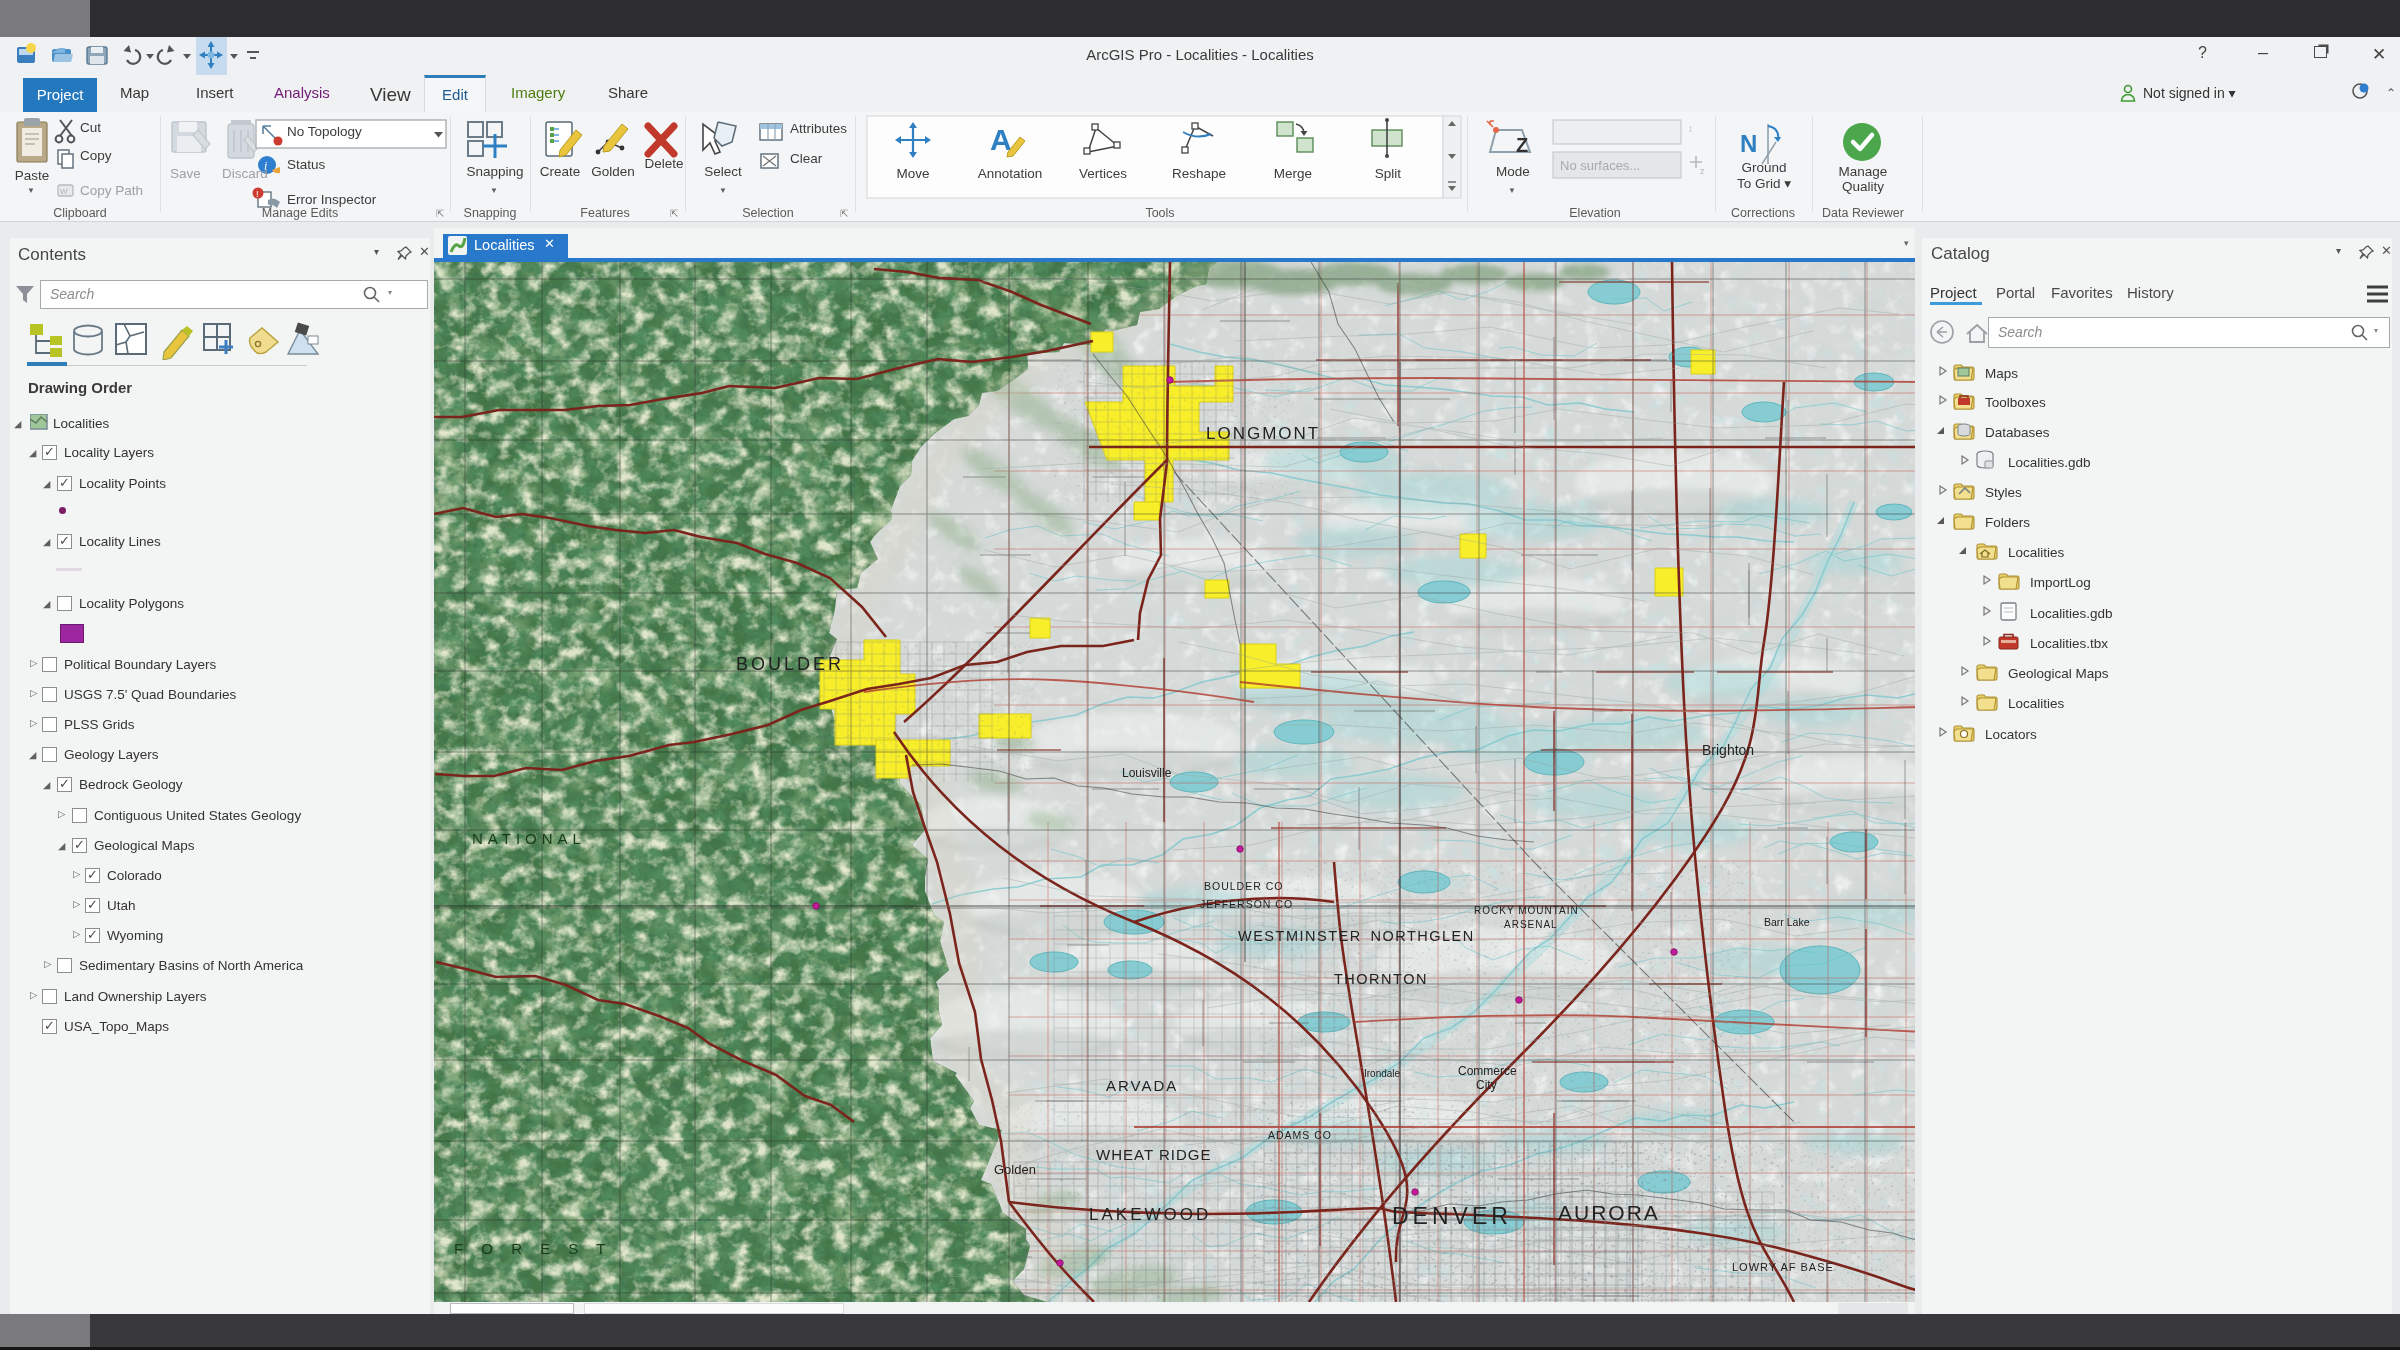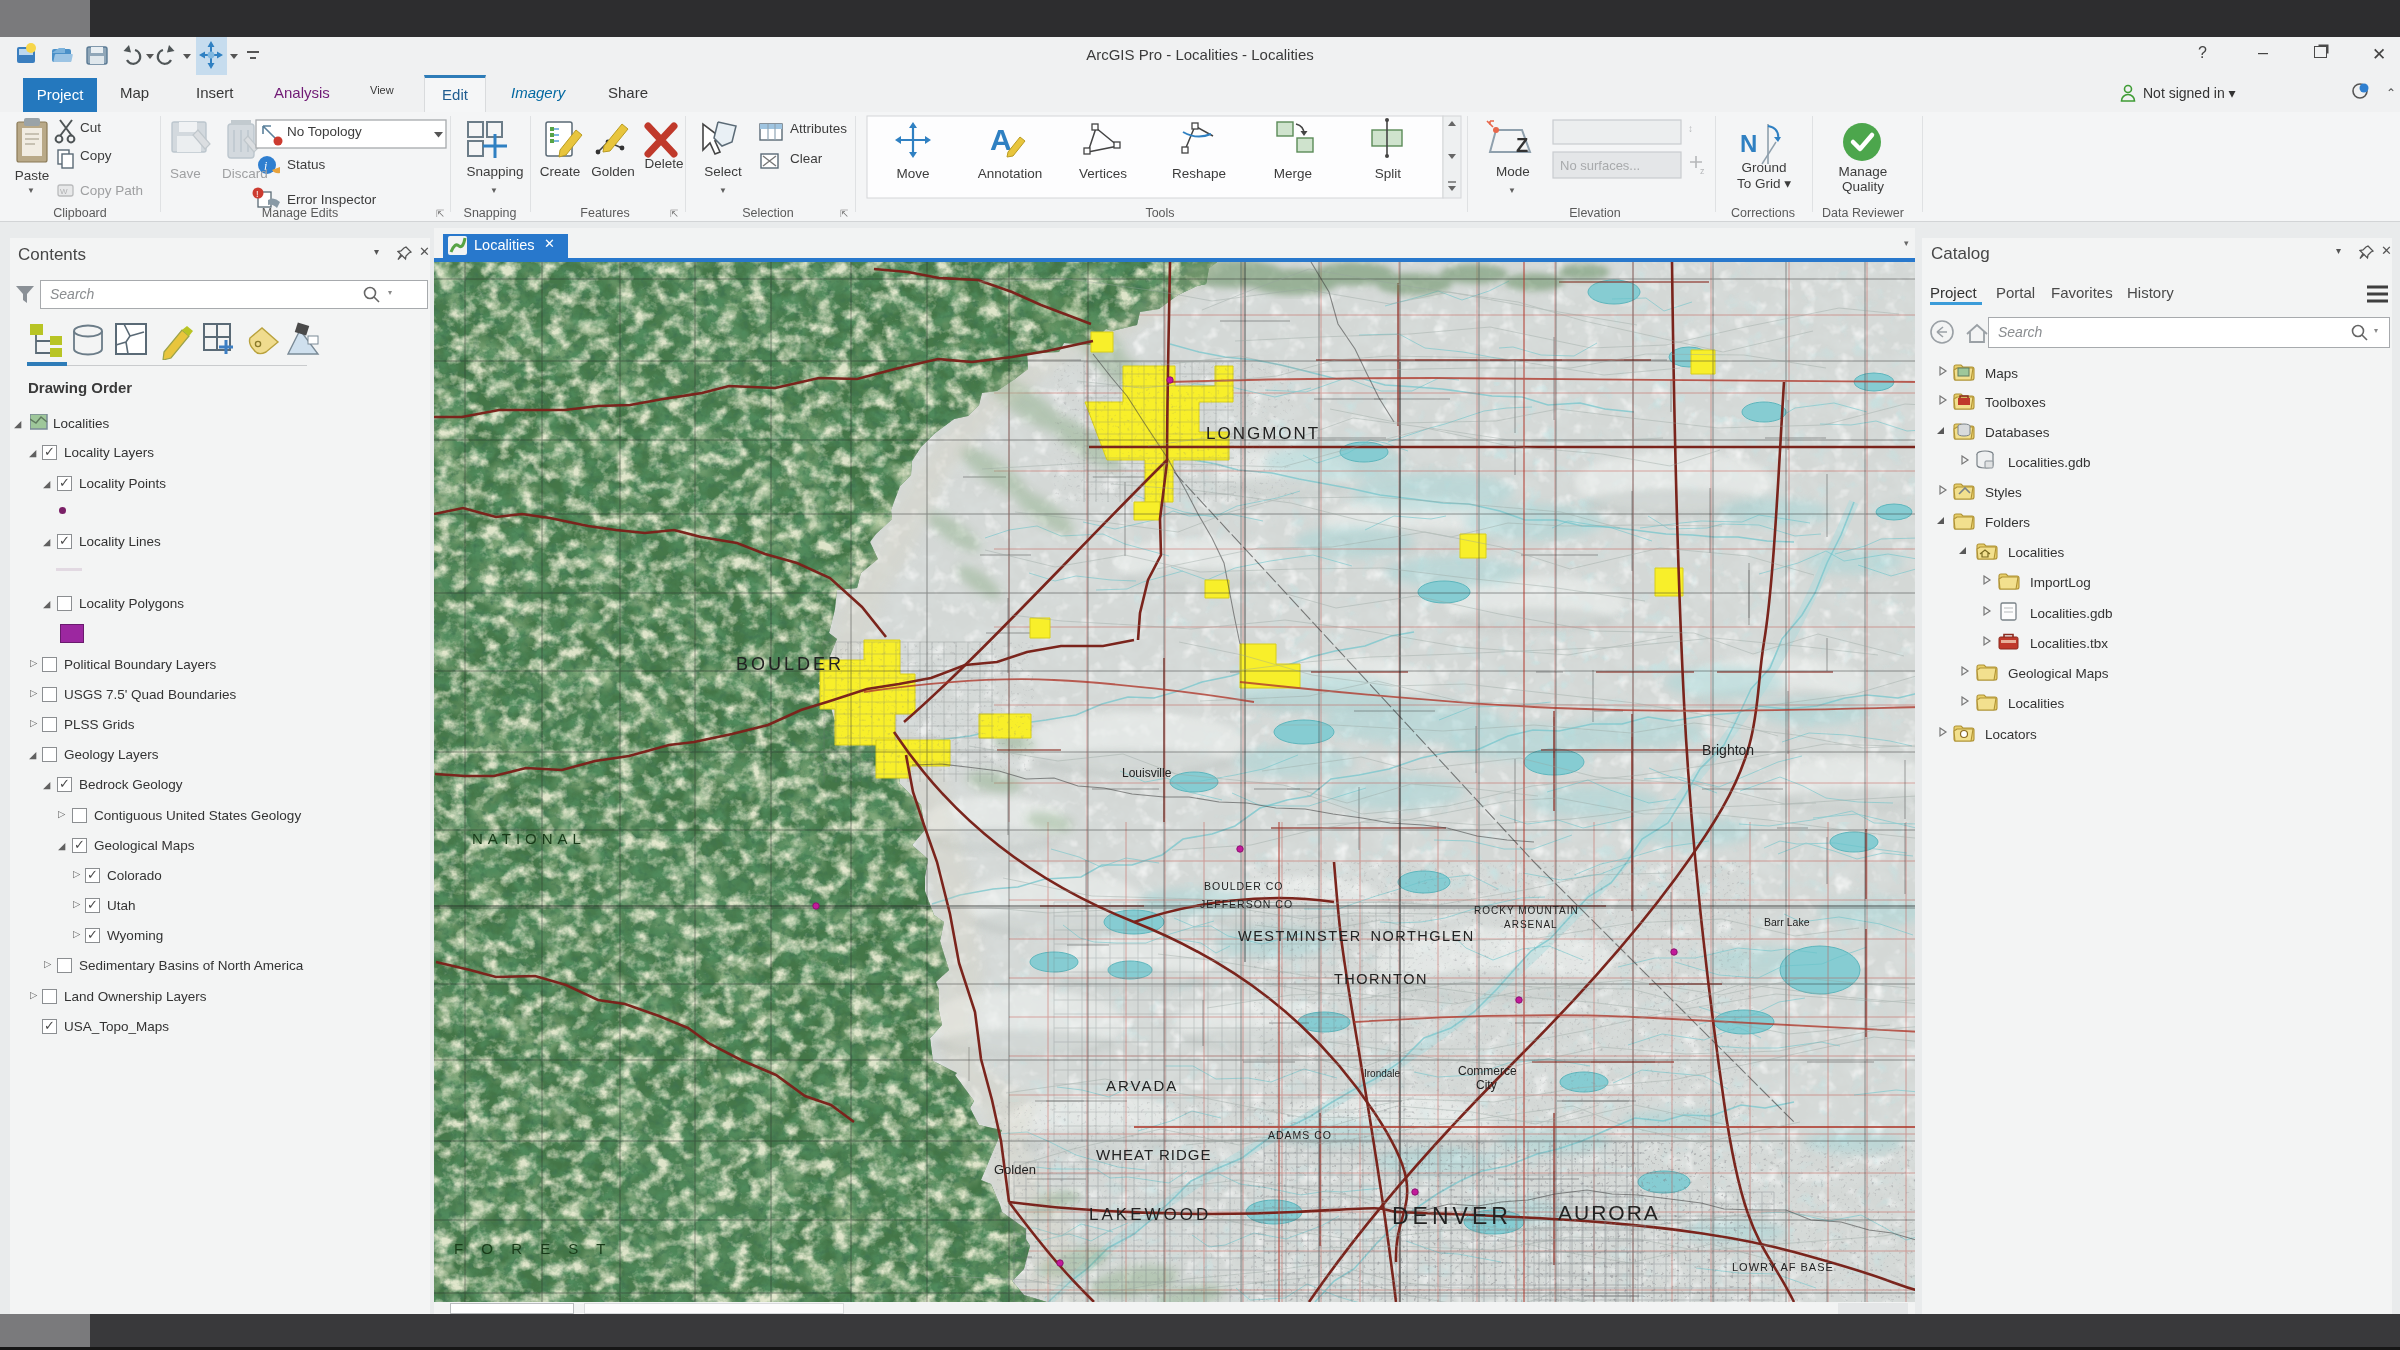--- a/index.html
+++ b/index.html
@@ -69,23 +69,23 @@
           <path d="M247 15 h12 M250 21 h6"></path>
         </g>
     </svg>
   </div>
 
   <div class="abs" style="left:0;top:75px;width:2400px;height:37px;background:#f0f1f2;"></div>
   <div class="abs" style="left:23px;top:78px;width:74px;height:34px;background:#2478be;color:#fff;text-align:center;line-height:34px;font-size:15px;">Project</div>
   <div class="abs" style="left:120px;top:84px;font-size:15px;color:#383838;">Map</div>
   <div class="abs" style="left:196px;top:84px;font-size:15px;color:#383838;">Insert</div>
   <div class="abs" style="left:274px;top:84px;font-size:15px;color:#701a75;">Analysis</div>
-  <div class="abs" style="left:370px;top:84px;font-size:11px;color:#383838;">View</div>
+  <div class="abs" style="left:370px;top:84px;font-size:19px;color:#383838;">View</div>
   <div class="abs" style="left:424px;top:75px;width:62px;height:38px;background:#f5f6f7;border-top:3px solid #2e7cb8;border-left:1px solid #d9dbdd;border-right:1px solid #d9dbdd;color:#215d90;text-align:center;line-height:33px;font-size:15px;">Edit</div>
-  <div class="abs" style="left:511px;top:84px;font-size:15px;color:#0369a1;font-style:italic;">Imagery</div>
+  <div class="abs" style="left:511px;top:84px;font-size:15px;color:#4d7c0f;">Imagery</div>
   <div class="abs" style="left:608px;top:84px;font-size:15px;color:#383838;">Share</div>
 
   <svg class="abs" style="left:2118px;top:83px;" width="20" height="20">
       <circle cx="10" cy="6" r="3.5" fill="none" stroke="#3f9c35" stroke-width="1.6"></circle>
       <path d="M3.5 18 a6.5 6.5 0 0 1 13 0 z" fill="none" stroke="#3f9c35" stroke-width="1.6"></path>
     </svg>
   <div class="abs" style="left:2143px;top:85px;font-size:14px;color:#333;">Not signed in ▾</div>
   <div class="abs" style="left:2352px;top:83px;width:18px;height:16px;"><svg width="18" height="18">
         <circle cx="8" cy="8" r="7" fill="none" stroke="#555" stroke-width="1.6"></circle>
         <circle cx="12" cy="5" r="4.5" fill="#2f7fd0"></circle>

